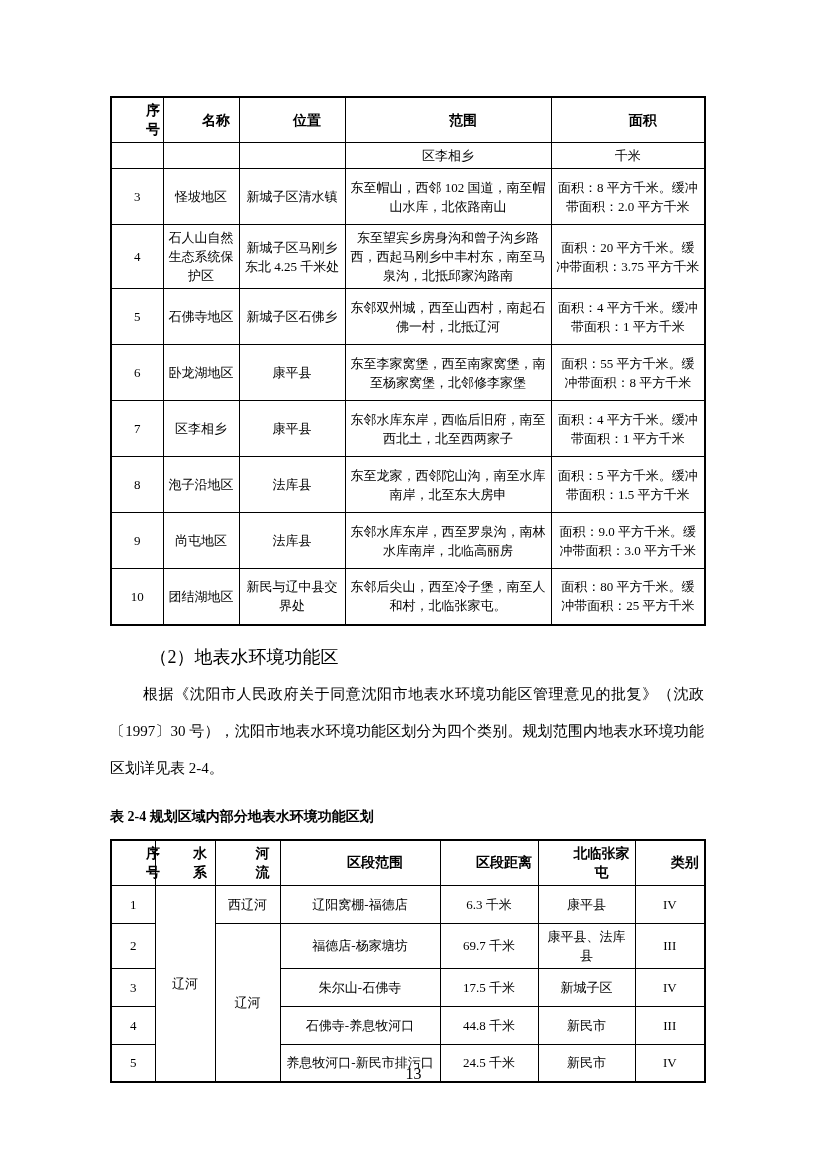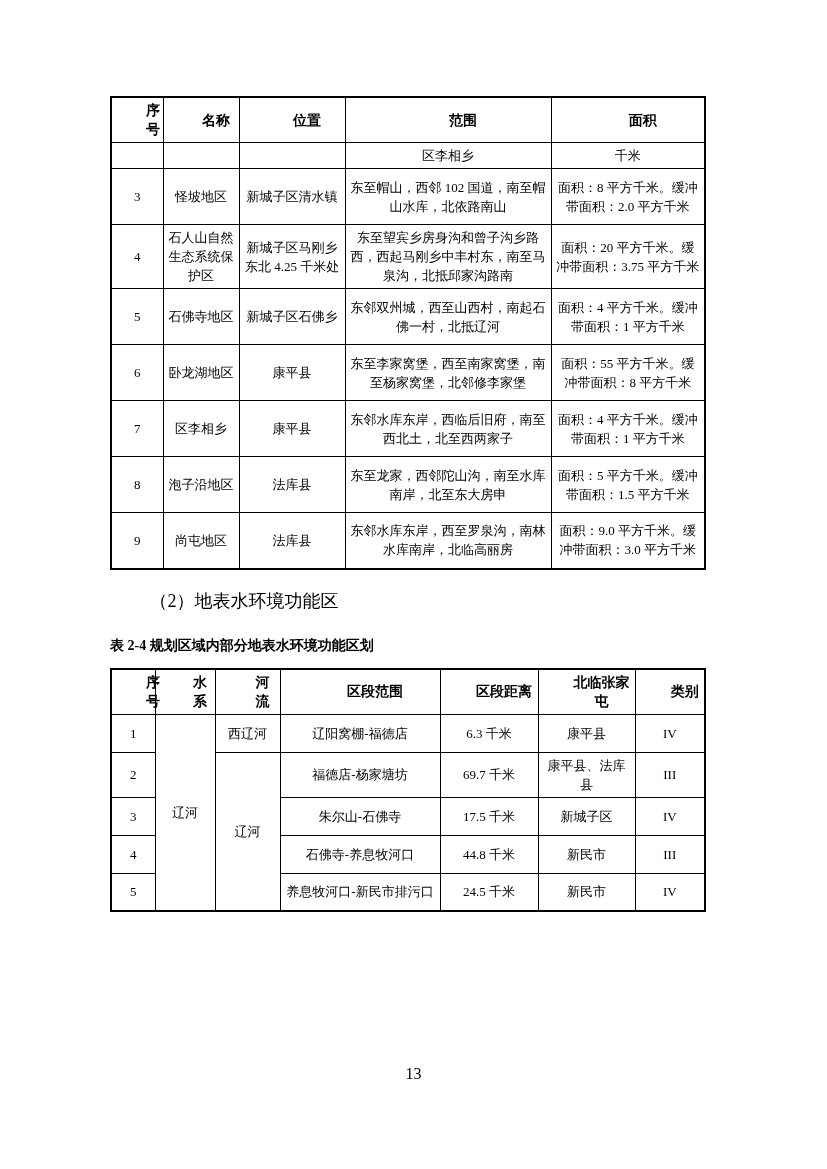--- a/index.html
+++ b/index.html
@@ -113,24 +113,32 @@
         <td>东至龙家，西邻陀山沟，南至水库南岸，北至东大房申</td>
         <td>面积：5 平方千米。缓冲带面积：1.5 平方千米</td>
       </tr>
       <tr class="data-row">
         <td>9</td>
         <td>尚屯地区</td>
         <td>法库县</td>
         <td>东邻水库东岸，西至罗泉沟，南林水库南岸，北临高丽房</td>
         <td>面积：9.0 平方千米。缓冲带面积：3.0 平方千米</td>
       </tr>
+      <tr class="data-row">
+        <td>10</td>
+        <td>团结湖地区</td>
+        <td>新民与辽中县交界处</td>
+        <td>东邻后尖山，西至冷子堡，南至人和村，北临张家屯。</td>
+        <td>面积：80 平方千米。缓冲带面积：25 平方千米</td>
+      </tr>
     </tbody>
       </table>
 
     <div class="section-heading">（2）地表水环境功能区</div>
+    <p class="body-paragraph">根据《沈阳市人民政府关于同意沈阳市地表水环境功能区管理意见的批复》（沈政〔1997〕30 号），沈阳市地表水环境功能区划分为四个类别。规划范围内地表水环境功能区划详见表 2-4。</p>
 
     <div class="table-caption">表 2-4 规划区域内部分地表水环境功能区划</div>
 
     <table class="t2">
       <colgroup>
         <col style="width:44px">
           <col style="width:60px">
           <col style="width:65px">
         <col style="width:160px">
           <col style="width:98px">

